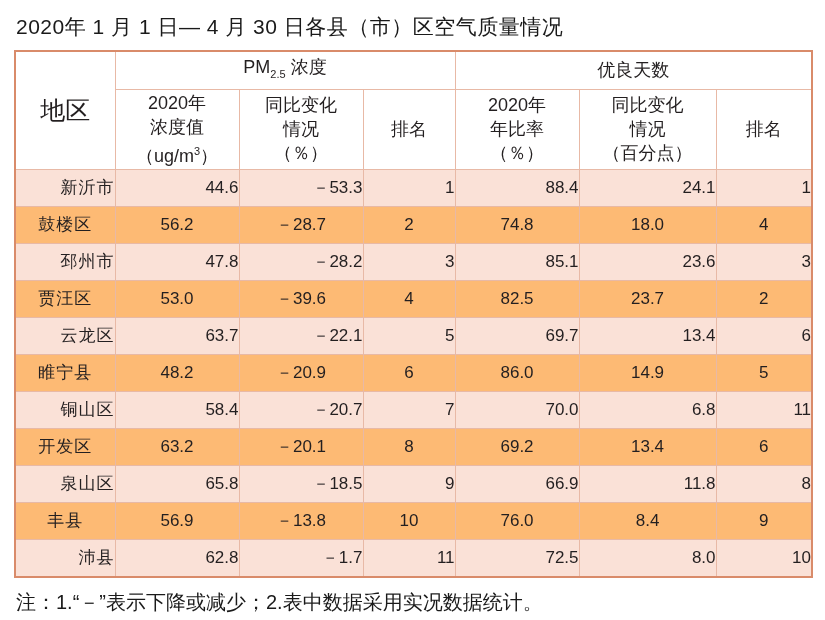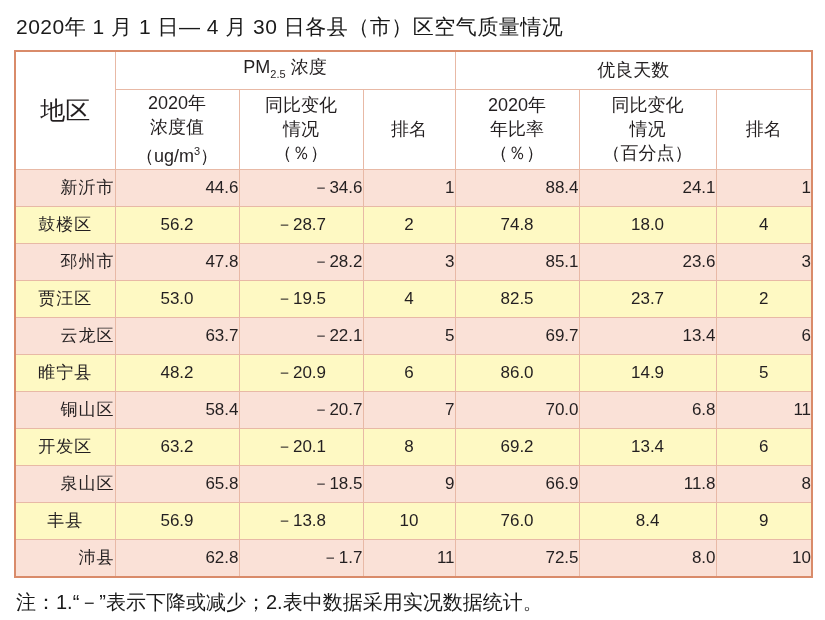--- a/index.html
+++ b/index.html
@@ -69,21 +69,21 @@
   }
   tbody td {
     height: 36px;
     font-size: 17px;
   }
   tbody tr.odd td {
     background: #fae1d7;
     text-align: right;
   }
   tbody tr.even td {
-    background: #fef9c3;
+    background: #fdba74;
   }
   tbody td.region {
     letter-spacing: 1px;
   }
   .sub {
     font-size: 11px;
     vertical-align: sub;
   }
   .sup {
     font-size: 11px;
@@ -149,21 +149,21 @@
           <div>情况</div>
           <div>（百分点）</div>
         </th>
         <th>排名</th>
       </tr>
     </thead>
     <tbody id="table-body">
         <tr class="odd">
           <td class="region">新沂市</td>
           <td>44.6</td>
-          <td>－34.6</td>
+          <td>－53.3</td>
           <td>1</td>
           <td>88.4</td>
           <td>24.1</td>
           <td>1</td>
         </tr>
         <tr class="even">
           <td class="region">鼓楼区</td>
           <td>56.2</td>
           <td>－28.7</td>
           <td>2</td>
@@ -176,21 +176,21 @@
           <td>47.8</td>
           <td>－28.2</td>
           <td>3</td>
           <td>85.1</td>
           <td>23.6</td>
           <td>3</td>
         </tr>
         <tr class="even">
           <td class="region">贾汪区</td>
           <td>53.0</td>
-          <td>－19.5</td>
+          <td>－39.6</td>
           <td>4</td>
           <td>82.5</td>
           <td>23.7</td>
           <td>2</td>
         </tr>
         <tr class="odd">
           <td class="region">云龙区</td>
           <td>63.7</td>
           <td>－22.1</td>
           <td>5</td>

